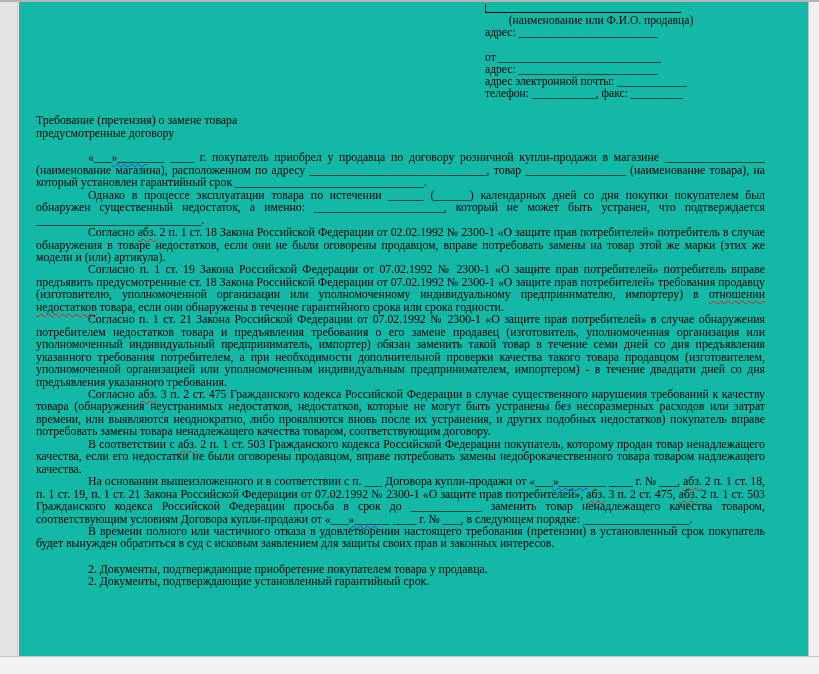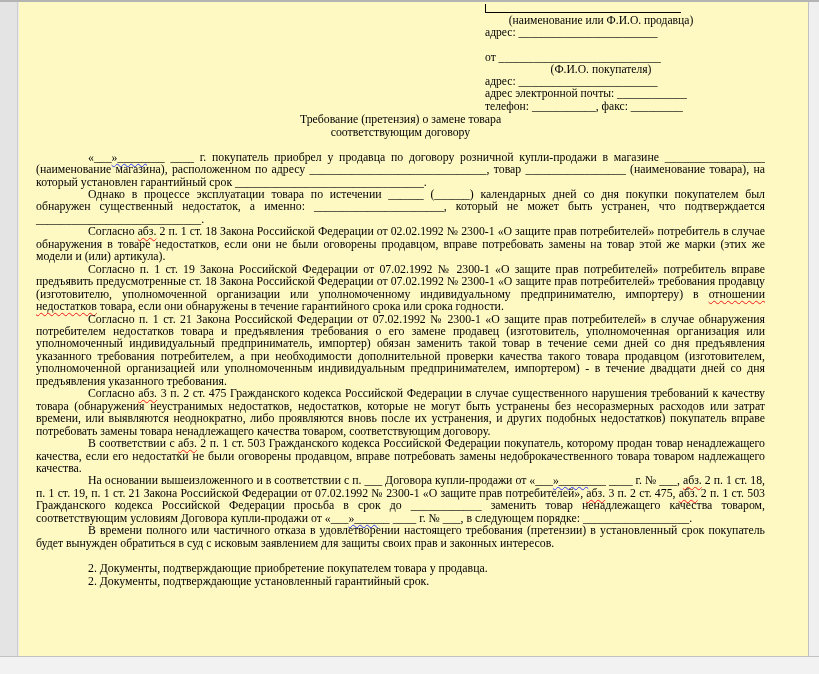--- a/index.html
+++ b/index.html
@@ -5,32 +5,32 @@
   html,body{margin:0;padding:0;}
   body{
     width:819px;height:674px;overflow:hidden;position:relative;
     background:#e9e9e9;
     font-family:"Liberation Serif","DejaVu Serif",serif;
   }
   .top-border{position:absolute;top:0;left:0;width:819px;height:2px;background:#b4b4b4;}
   .left-strip{position:absolute;top:2px;left:0;width:18px;height:654px;background:#e4e4e4;border-right:1px solid #cfcfcf;box-sizing:border-box;}
   .page{
     position:absolute;top:2px;left:19px;width:789px;height:655px;
-    background:#fef9c3;overflow:hidden;box-sizing:border-box;
+    background:#14b8a6;overflow:hidden;box-sizing:border-box;
     padding:1px 43px 12px 17px;
     color:#000;
   }
   .doc{font-size:11.8px;}
   
   .hdr{width:232px;margin:1px 48px 0 auto;line-height:12.3px;font-size:11.6px;}
   .hdr .cutline{height:8px;width:195px;border-left:1px solid #000;border-bottom:1px solid #000;margin-bottom:2px;}
   .hdr .caption{text-align:center;}
   .hdr .blankline{height:12px;}
   
-  .title{ text-align:center;line-height:12.8px;}
+  .title{ margin-top:13px;line-height:12.8px;}
   
   .body{margin-top:12px;line-height:12.45px;}
   .para{margin:0;text-align:justify;text-indent:52px;}
   .m-red{
     text-decoration:underline;text-decoration-style:wavy;text-decoration-color:#f01818;
     text-decoration-thickness:1px;text-underline-offset:2px;text-decoration-skip-ink:none;
   }
   .m-blue{
     text-decoration:underline;text-decoration-style:wavy;text-decoration-color:#2b3cf0;
     text-decoration-thickness:1px;text-underline-offset:2px;text-decoration-skip-ink:none;
@@ -47,28 +47,27 @@
 <div class="top-border"></div>
 <div class="left-strip"></div>
 
 <div class="page doc">
   <div class="hdr" id="header-block">
       <div class="cutline"></div>
       <div class="caption">(наименование или Ф.И.О. продавца)</div>
       <div class="field">адрес: ________________________</div>
       <div class="blankline"></div>
       <div class="field">от ____________________________</div>
-      <div class="caption">(Ф.И.О. покупателя)</div>
       <div class="field">адрес: ________________________</div>
       <div class="field">адрес электронной почты: ____________</div>
       <div class="field">телефон: ___________, факс: _________</div>
     </div>
   <div class="title" id="doc-title">
       <div>Требование (претензия) о замене товара</div>
-      <div>соответствующим договору</div>
+      <div>предусмотренные договору</div>
     </div>
   <div class="body" id="doc-body">
       <p class="para"><span>«___</span><span class="m-blue">»_____</span><span>___ ____ г. покупатель приобрел у продавца по договору розничной купли-продажи в магазине _________________ (наименование магазина), расположенном по адресу ______________________________, товар _________________ (наименование товара), на который установлен гарантийный срок ________________________________.</span></p>
       <p class="para"><span>Однако в процессе эксплуатации товара по истечении ______ (______) календарных дней со дня покупки покупателем был обнаружен существенный недостаток, а именно: ______________________, который не может быть устранен, что подтверждается ____________________________.</span></p>
       <p class="para"><span>Согласно </span><span class="m-red">абз.</span><span> 2 п. 1 ст. 18 Закона Российской Федерации от 02.02.1992 № 2300-1 «О защите прав потребителей» потребитель в случае обнаружения в товаре недостатков, если они не были оговорены продавцом, вправе потребовать замены на товар этой же марки (этих же модели и (или) артикула).</span></p>
       <p class="para"><span>Согласно п. 1 ст. 19 Закона Российской Федерации от 07.02.1992 № 2300-1 «О защите прав потребителей» потребитель вправе предъявить предусмотренные ст. 18 Закона Российской Федерации от 07.02.1992 № 2300-1 «О защите прав потребителей» требования продавцу (изготовителю, уполномоченной организации или уполномоченному индивидуальному предпринимателю, импортеру) в </span><span class="m-red">отношении недостатков</span><span> товара, если они обнаружены в течение гарантийного срока или срока годности.</span></p>
       <p class="para"><span>Согласно п. 1 ст. 21 Закона Российской Федерации от 07.02.1992 № 2300-1 «О защите прав потребителей» в случае обнаружения потребителем недостатков товара и предъявления требования о его замене продавец (изготовитель, уполномоченная организация или уполномоченный индивидуальный предприниматель, импортер) обязан заменить такой товар в течение семи дней со дня предъявления указанного требования потребителем, а при необходимости дополнительной проверки качества такого товара продавцом (изготовителем, уполномоченной организацией или уполномоченным индивидуальным предпринимателем, импортером) - в течение двадцати дней со дня предъявления указанного требования.</span></p>
       <p class="para"><span>Согласно </span><span class="m-red">абз.</span><span> 3 п. 2 ст. 475 Гражданского кодекса Российской Федерации в случае существенного нарушения требований к качеству товара (обнаружения неустранимых недостатков, недостатков, которые не могут быть устранены без несоразмерных расходов или затрат времени, или выявляются неоднократно, либо проявляются вновь после их устранения, и других подобных недостатков) покупатель вправе потребовать замены товара ненадлежащего качества товаром, соответствующим договору.</span></p>
       <p class="para"><span>В соответствии с </span><span class="m-red">абз.</span><span> 2 п. 1 ст. 503 Гражданского кодекса Российской Федерации покупатель, которому продан товар ненадлежащего качества, если его недостатки не были оговорены продавцом, вправе потребовать замены недоброкачественного товара товаром надлежащего качества.</span></p>
       <p class="para"><span>На основании вышеизложенного и в соответствии с п. ___ Договора купли-продажи от «___</span><span class="m-blue">»_____</span><span>___ ____ г. № ___, </span><span class="m-red">абз.</span><span> 2 п. 1 ст. 18, п. 1 ст. 19, п. 1 ст. 21 Закона Российской Федерации от 07.02.1992 № 2300-1 «О защите прав потребителей», </span><span class="m-red">абз.</span><span> 3 п. 2 ст. 475, </span><span class="m-red">абз.</span><span> 2 п. 1 ст. 503 Гражданского кодекса Российской Федерации просьба в срок до ____________ заменить товар ненадлежащего качества товаром, соответствующим условиям Договора купли-продажи от «___</span><span class="m-blue">»____</span><span>__ ____ г. № ___, в следующем порядке: __________________.</span></p>

